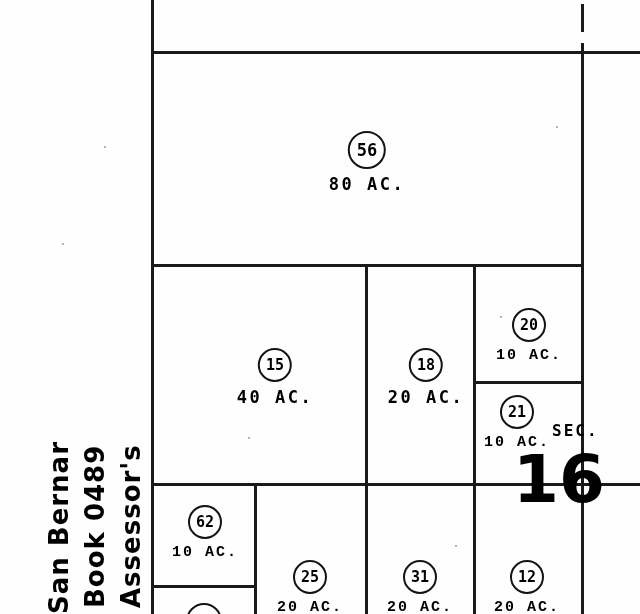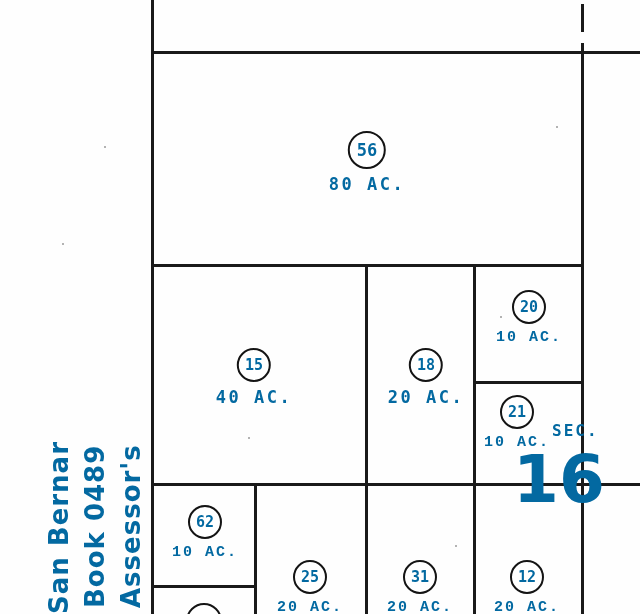--- a/index.html
+++ b/index.html
@@ -8,21 +8,21 @@
     padding: 0;
     background: #ffffff;
   }
   #map-root {
     position: relative;
     width: 640px;
     height: 614px;
     background: #fefefe;
     overflow: hidden;
     font-family: "DejaVu Sans Mono", monospace;
-    color: #0369a1;
+    color: #000000;
   }
 
   
   .line {
     position: absolute;
     background: #1a1a1a;
   }
   .line.h { height: 2px; }
   .line.v { width: 2px; }
   .line.tick { background: #1a1a1a; }
@@ -155,31 +155,31 @@
 
   <div class="line h" style="left:584px; top:51px; width:56px; height:3px;"></div>
 
   <div class="line h" style="left:584px; top:483px; width:56px; height:3px;"></div>
 
   <div class="parcel" style="left:367px; top:131px;">
     <div class="parcel-circle">56</div>
     <div class="parcel-acres">80 AC.</div>
   </div>
 
-  <div class="parcel" style="left:254px; top:348px;">
+  <div class="parcel" style="left:275px; top:348px;">
     <div class="parcel-circle small">15</div>
     <div class="parcel-acres">40 AC.</div>
   </div>
 
   <div class="parcel" style="left:426px; top:348px;text-align:center;">
     <div class="parcel-circle small">18</div>
     <div class="parcel-acres">20 AC.</div>
   </div>
 
-  <div class="parcel" style="left:529px; top:290px;">
+  <div class="parcel" style="left:529px; top:308px;">
     <div class="parcel-circle small">20</div>
     <div class="parcel-acres sm">10 AC.</div>
   </div>
 
   <div class="parcel" style="left:517px; top:395px;">
     <div class="parcel-circle small">21</div>
     <div class="parcel-acres sm">10 AC.</div>
   </div>
 
   <div class="parcel" style="left:205px; top:505px;">

